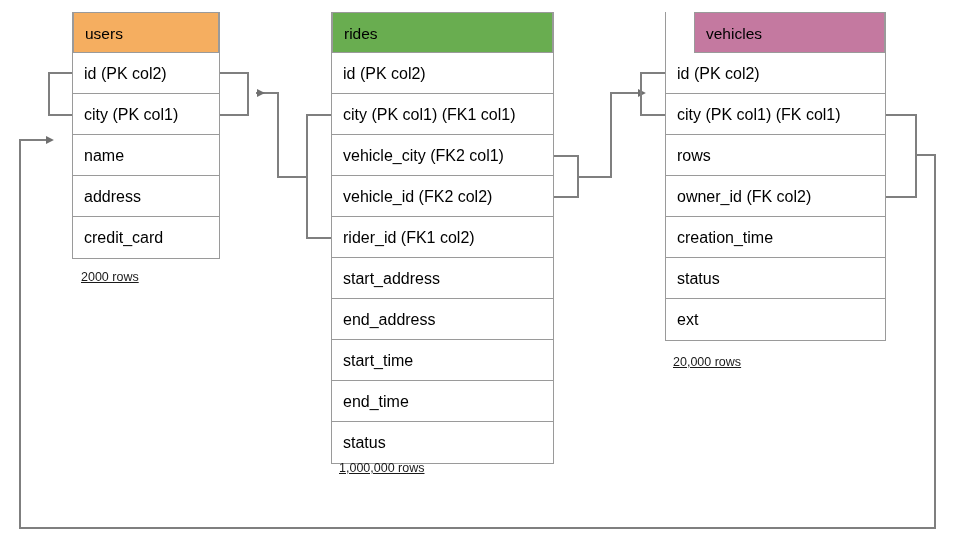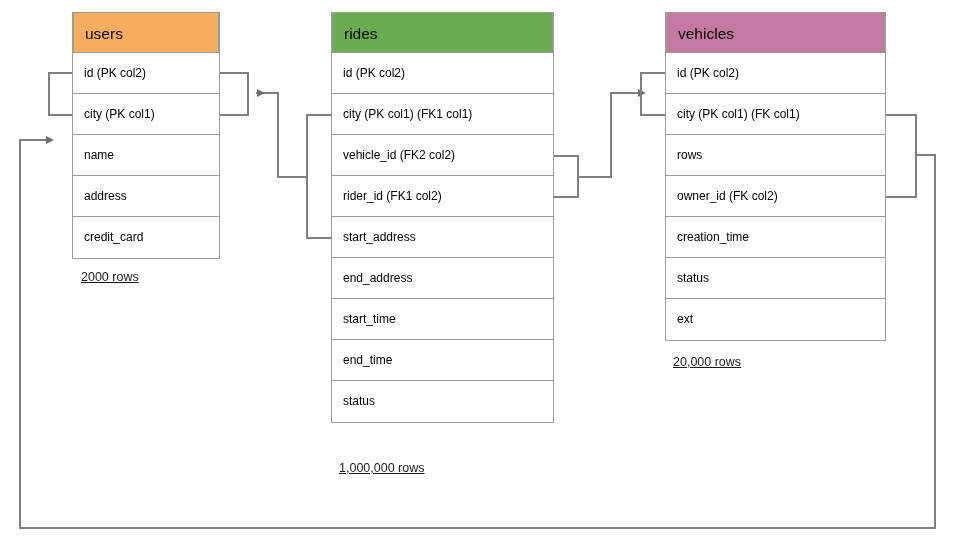--- a/index.html
+++ b/index.html
@@ -47,21 +47,21 @@
     border-bottom: 1px solid #9a9a9a;
     margin: 0;
     overflow: hidden;
     white-space: nowrap;
   }
   .entity-field {
     box-sizing: border-box;
     height: 41px;
     line-height: 41px;
     padding: 0 0 0 11px;
-    font-size: 12px;
+    font-size: 16px;
     color: #000000;
     border-bottom: 1px solid #9a9a9a;
     background: #ffffff;
     overflow: hidden;
     white-space: nowrap;
   }
   .entity-field:last-child {
     border-bottom: none;
   }
   .entity-caption {
@@ -114,32 +114,33 @@
     <div class="entity-field">name</div>
     <div class="entity-field">address</div>
     <div class="entity-field">credit_card</div>
   </div>
   <div class="entity-caption" style="left:81px; top:270px;">2000 rows</div>
 
   <div class="entity" style="left:331px; top:12px; width:223px;">
     <div class="entity-header" style="background:#69ad50;">rides</div>
     <div class="entity-field">id (PK col2)</div>
     <div class="entity-field">city (PK col1) (FK1 col1)</div>
+    <div class="entity-field">vehicle_city (FK2 col1)</div>
     <div class="entity-field">vehicle_id (FK2 col2)</div>
     <div class="entity-field">rider_id (FK1 col2)</div>
     <div class="entity-field">start_address</div>
     <div class="entity-field">end_address</div>
     <div class="entity-field">start_time</div>
     <div class="entity-field">end_time</div>
     <div class="entity-field">status</div>
   </div>
   <div class="entity-caption" style="left:339px; top:461px;">1,000,000 rows</div>
 
   <div class="entity" style="left:665px; top:12px; width:221px;">
-    <div class="entity-header" style="background:#c479a0;">vehicles</div>
+    <div class="entity-header" style="background:#c479a0;margin-left:28px;">vehicles</div>
     <div class="entity-field">id (PK col2)</div>
     <div class="entity-field">city (PK col1) (FK col1)</div>
     <div class="entity-field">rows</div>
     <div class="entity-field">owner_id (FK col2)</div>
     <div class="entity-field">creation_time</div>
     <div class="entity-field">status</div>
     <div class="entity-field">ext</div>
   </div>
   <div class="entity-caption" style="left:673px; top:355px;">20,000 rows</div>
 

